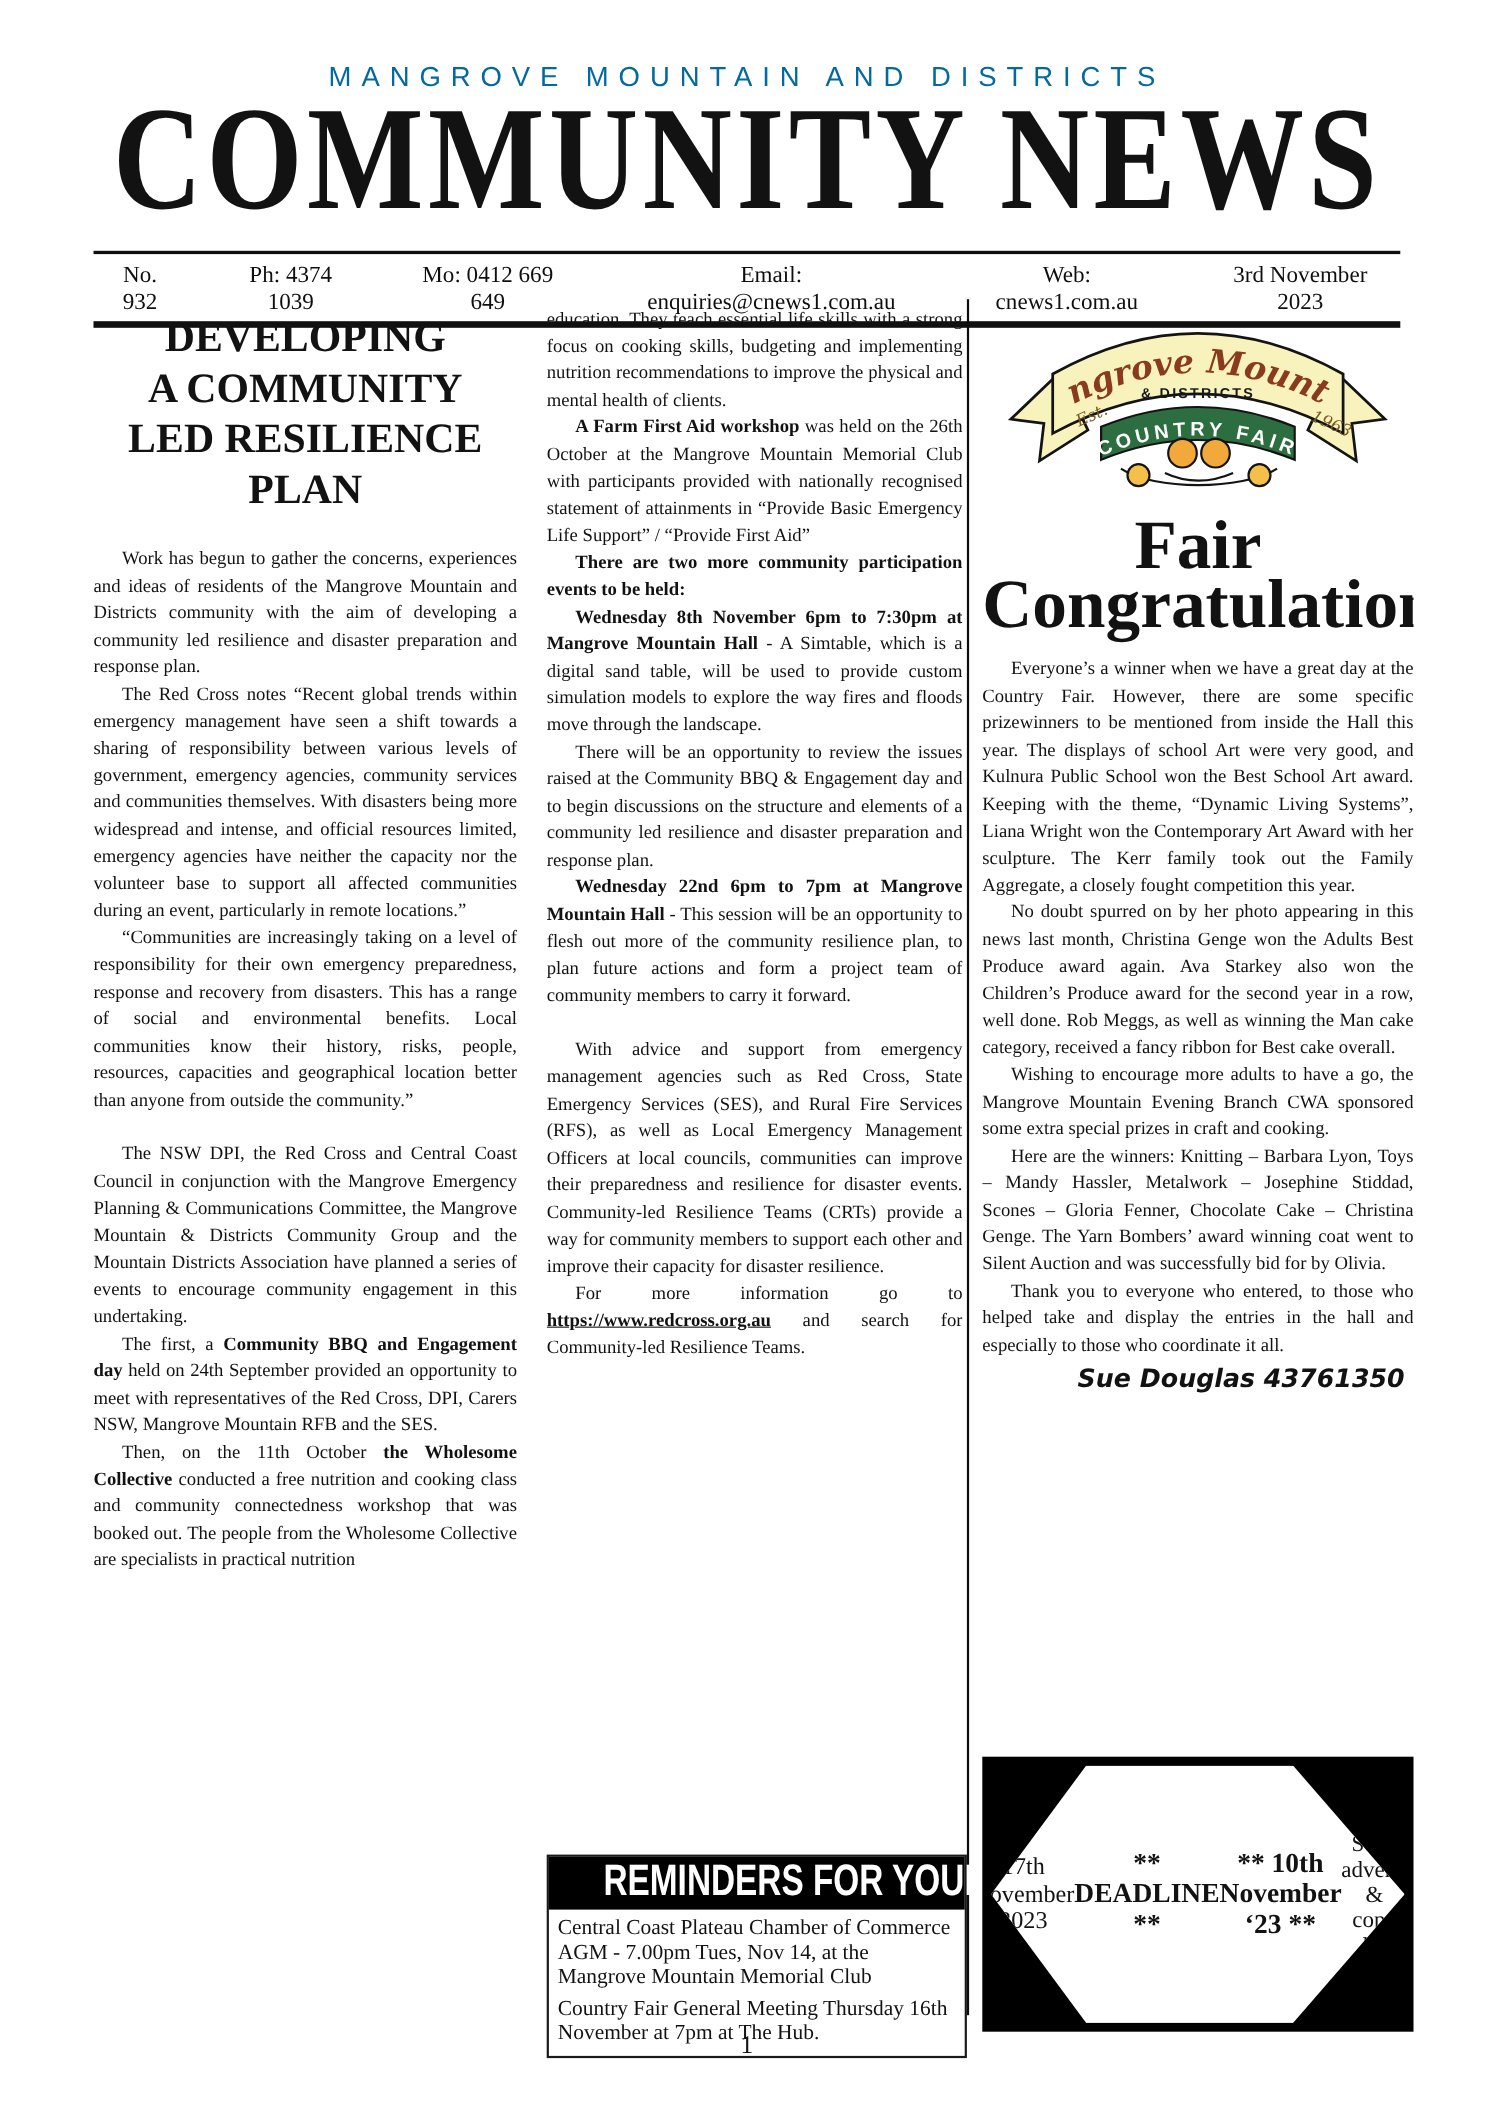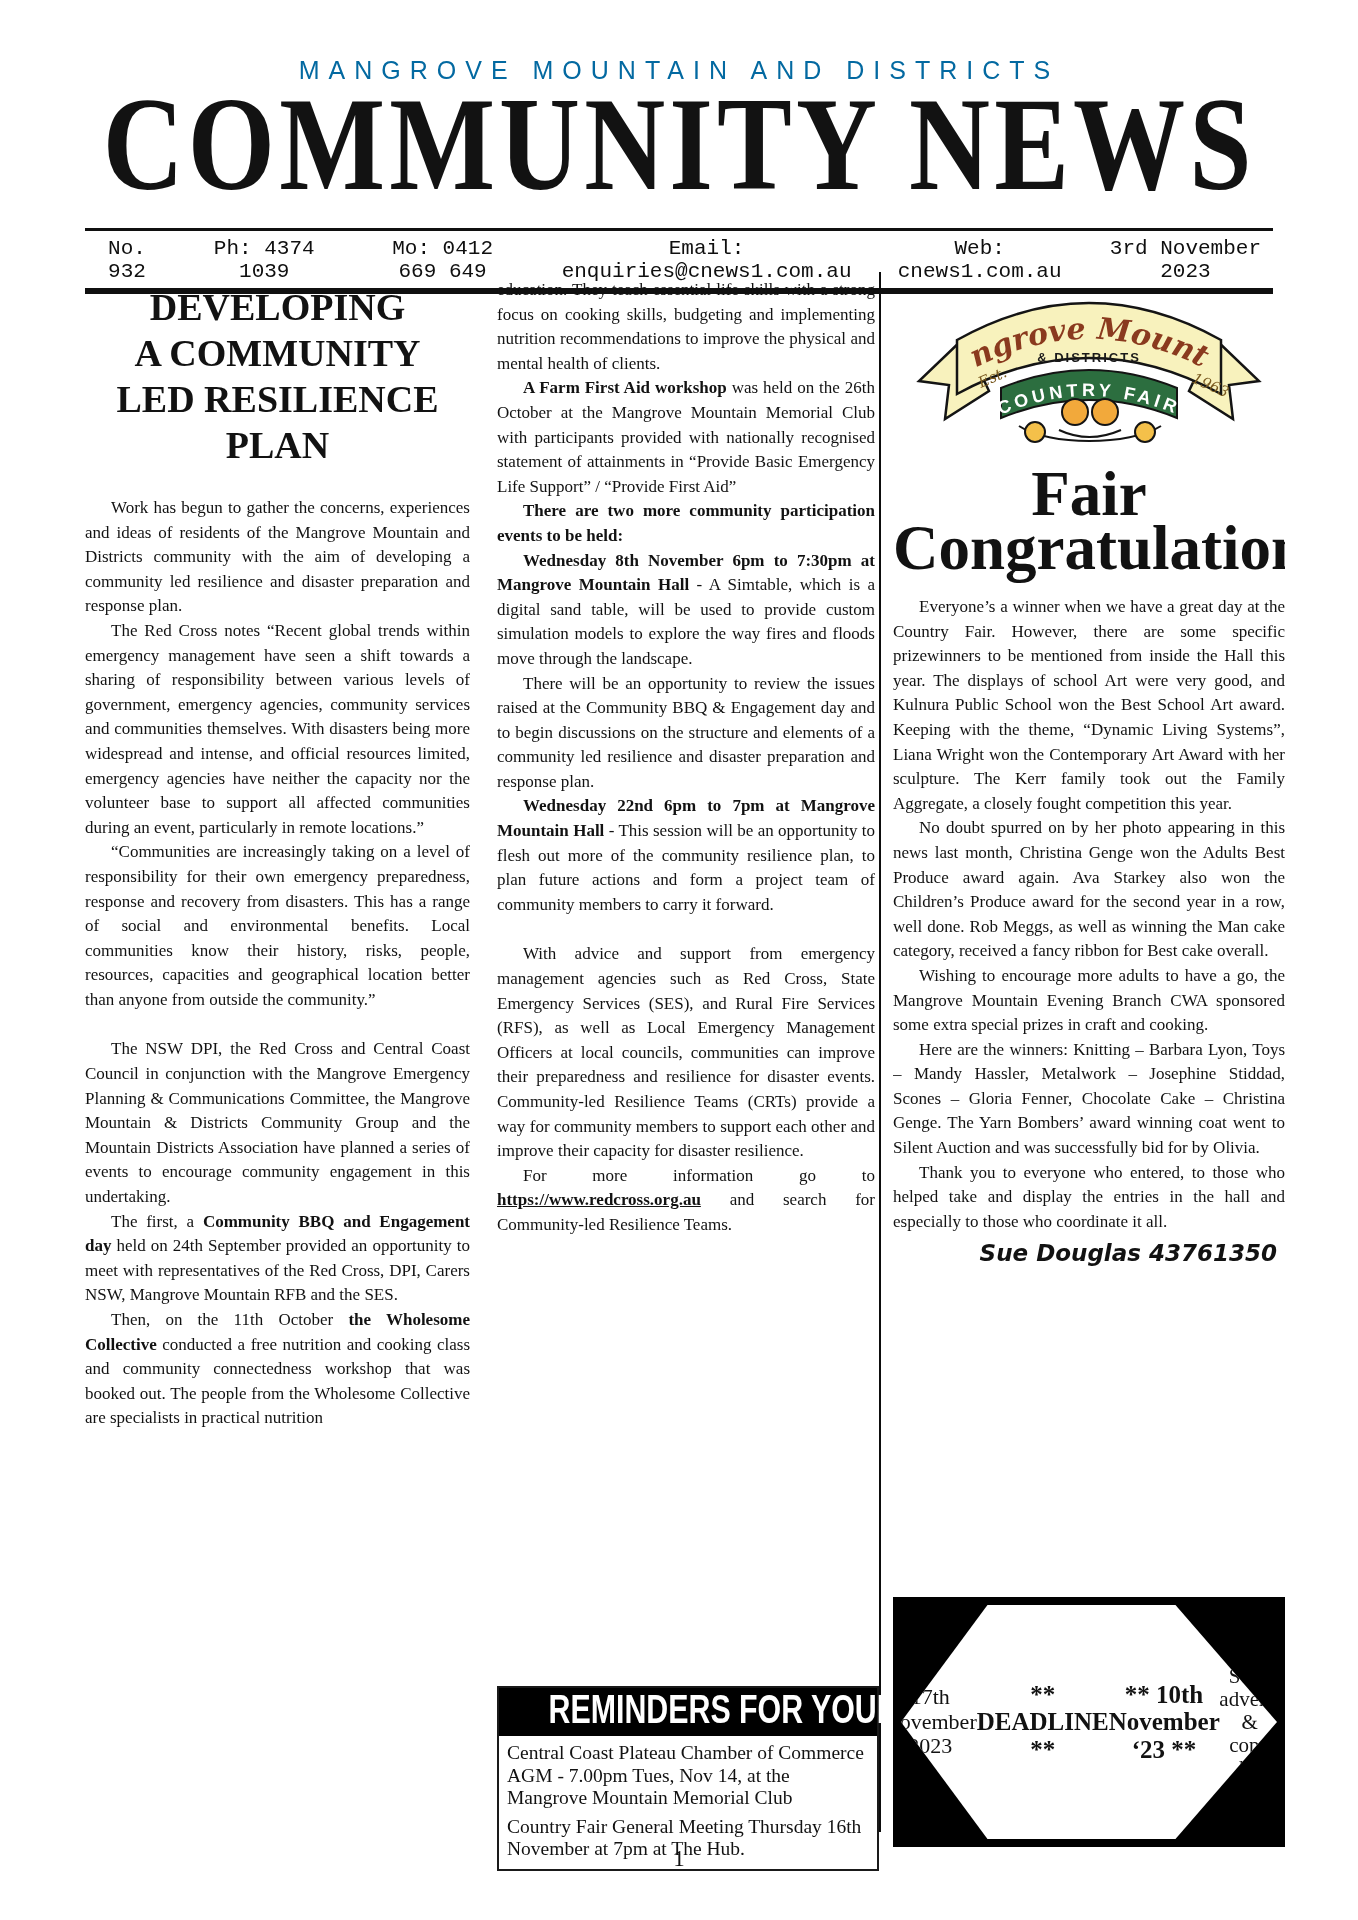--- a/index.html
+++ b/index.html
@@ -10,21 +10,21 @@
   .masthead{padding-top:56px;text-align:center;}
   .kicker{font-family:"Liberation Sans","DejaVu Sans",sans-serif;font-size:25px;
           letter-spacing:9px;color:#0369a1;}
   .mast-title{margin:2px 0 0;font-weight:bold;font-size:110px;line-height:1.15;white-space:nowrap;}
   .mast-title span{display:inline-block;transform:scale(1.02,1.22);transform-origin:center 72%;
           letter-spacing:4px;}
   .rule{margin:0 85px;background:#101010;}
   .rule.thin{height:3px;margin-top:14px;}
   .rule.thick{height:6px;margin-top:4px;}
   .infobar{margin:5px 85px 0;padding:1px 10px;display:flex;justify-content:space-between;
-           font-family:Liberation Mono, monospace;font-size:21px;color:#0f0f0f;gap:46px;}
+           font-family:Liberation Serif, serif;font-size:21px;color:#0f0f0f;gap:46px;}
 
   
   .col{position:absolute;overflow:hidden;}
   .col-left {left:85px; top:280px;width:385px;height:1565px;}
   .col-mid  {left:497px;top:278px;width:378px;height:1402px;}
   .col-right{left:893px;top:276px;width:392px;height:1320px;}
   .vrule{position:absolute;left:879px;top:272px;width:2px;height:1560px;background:#0d0d0d;}
 
   .body{font-size:17px;line-height:24.6px;text-align:justify;}
   .para{margin:0;text-indent:26px;}

